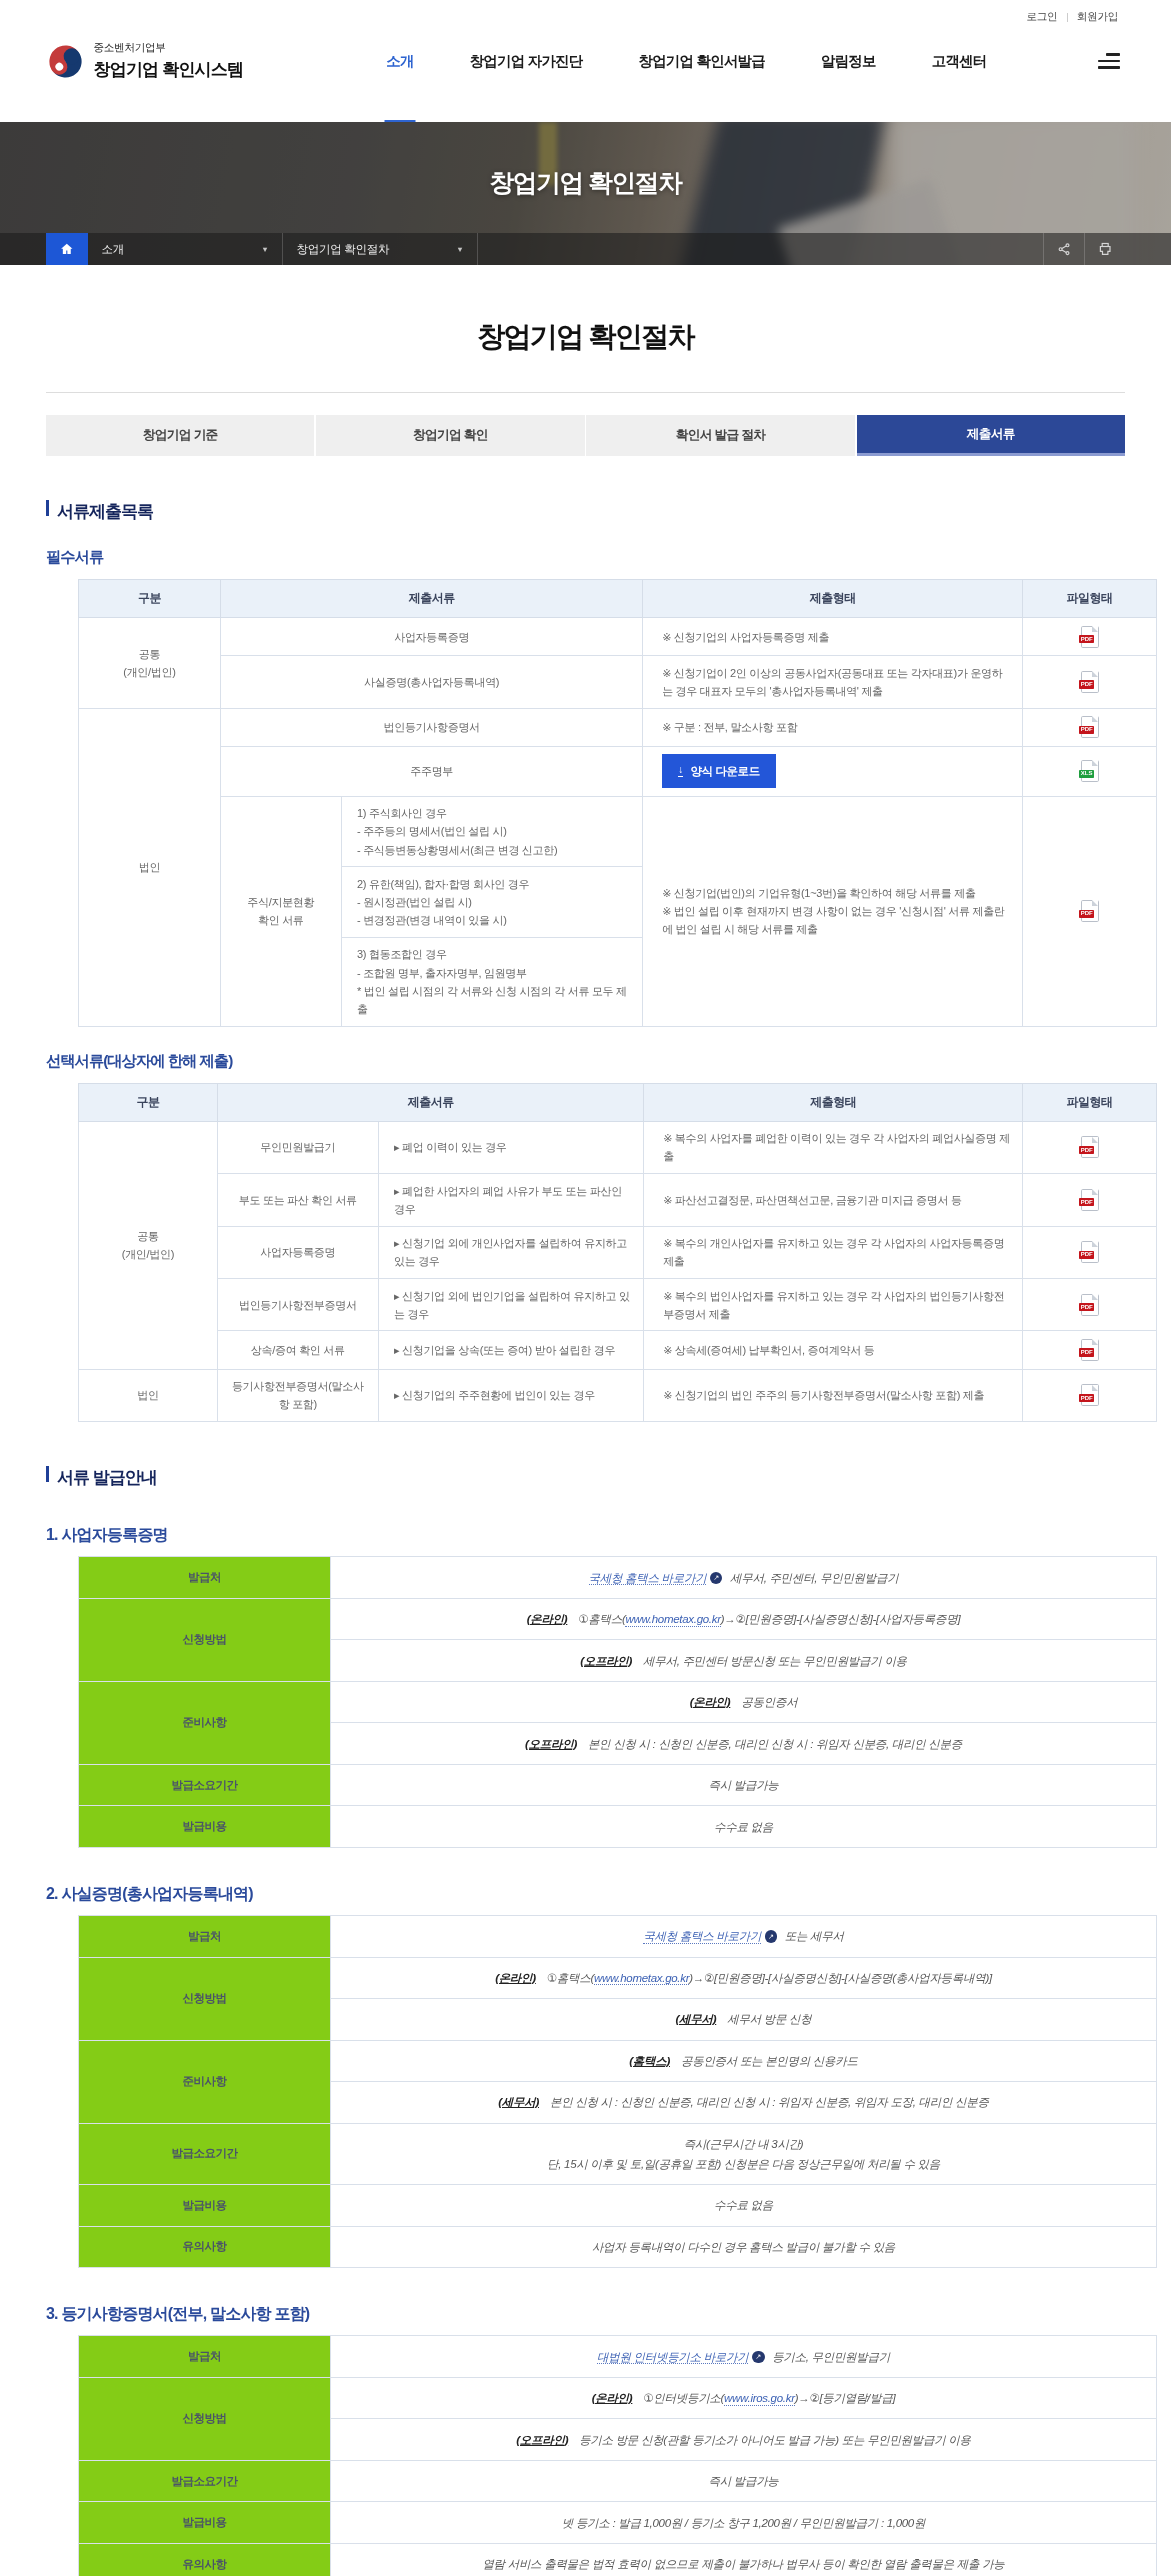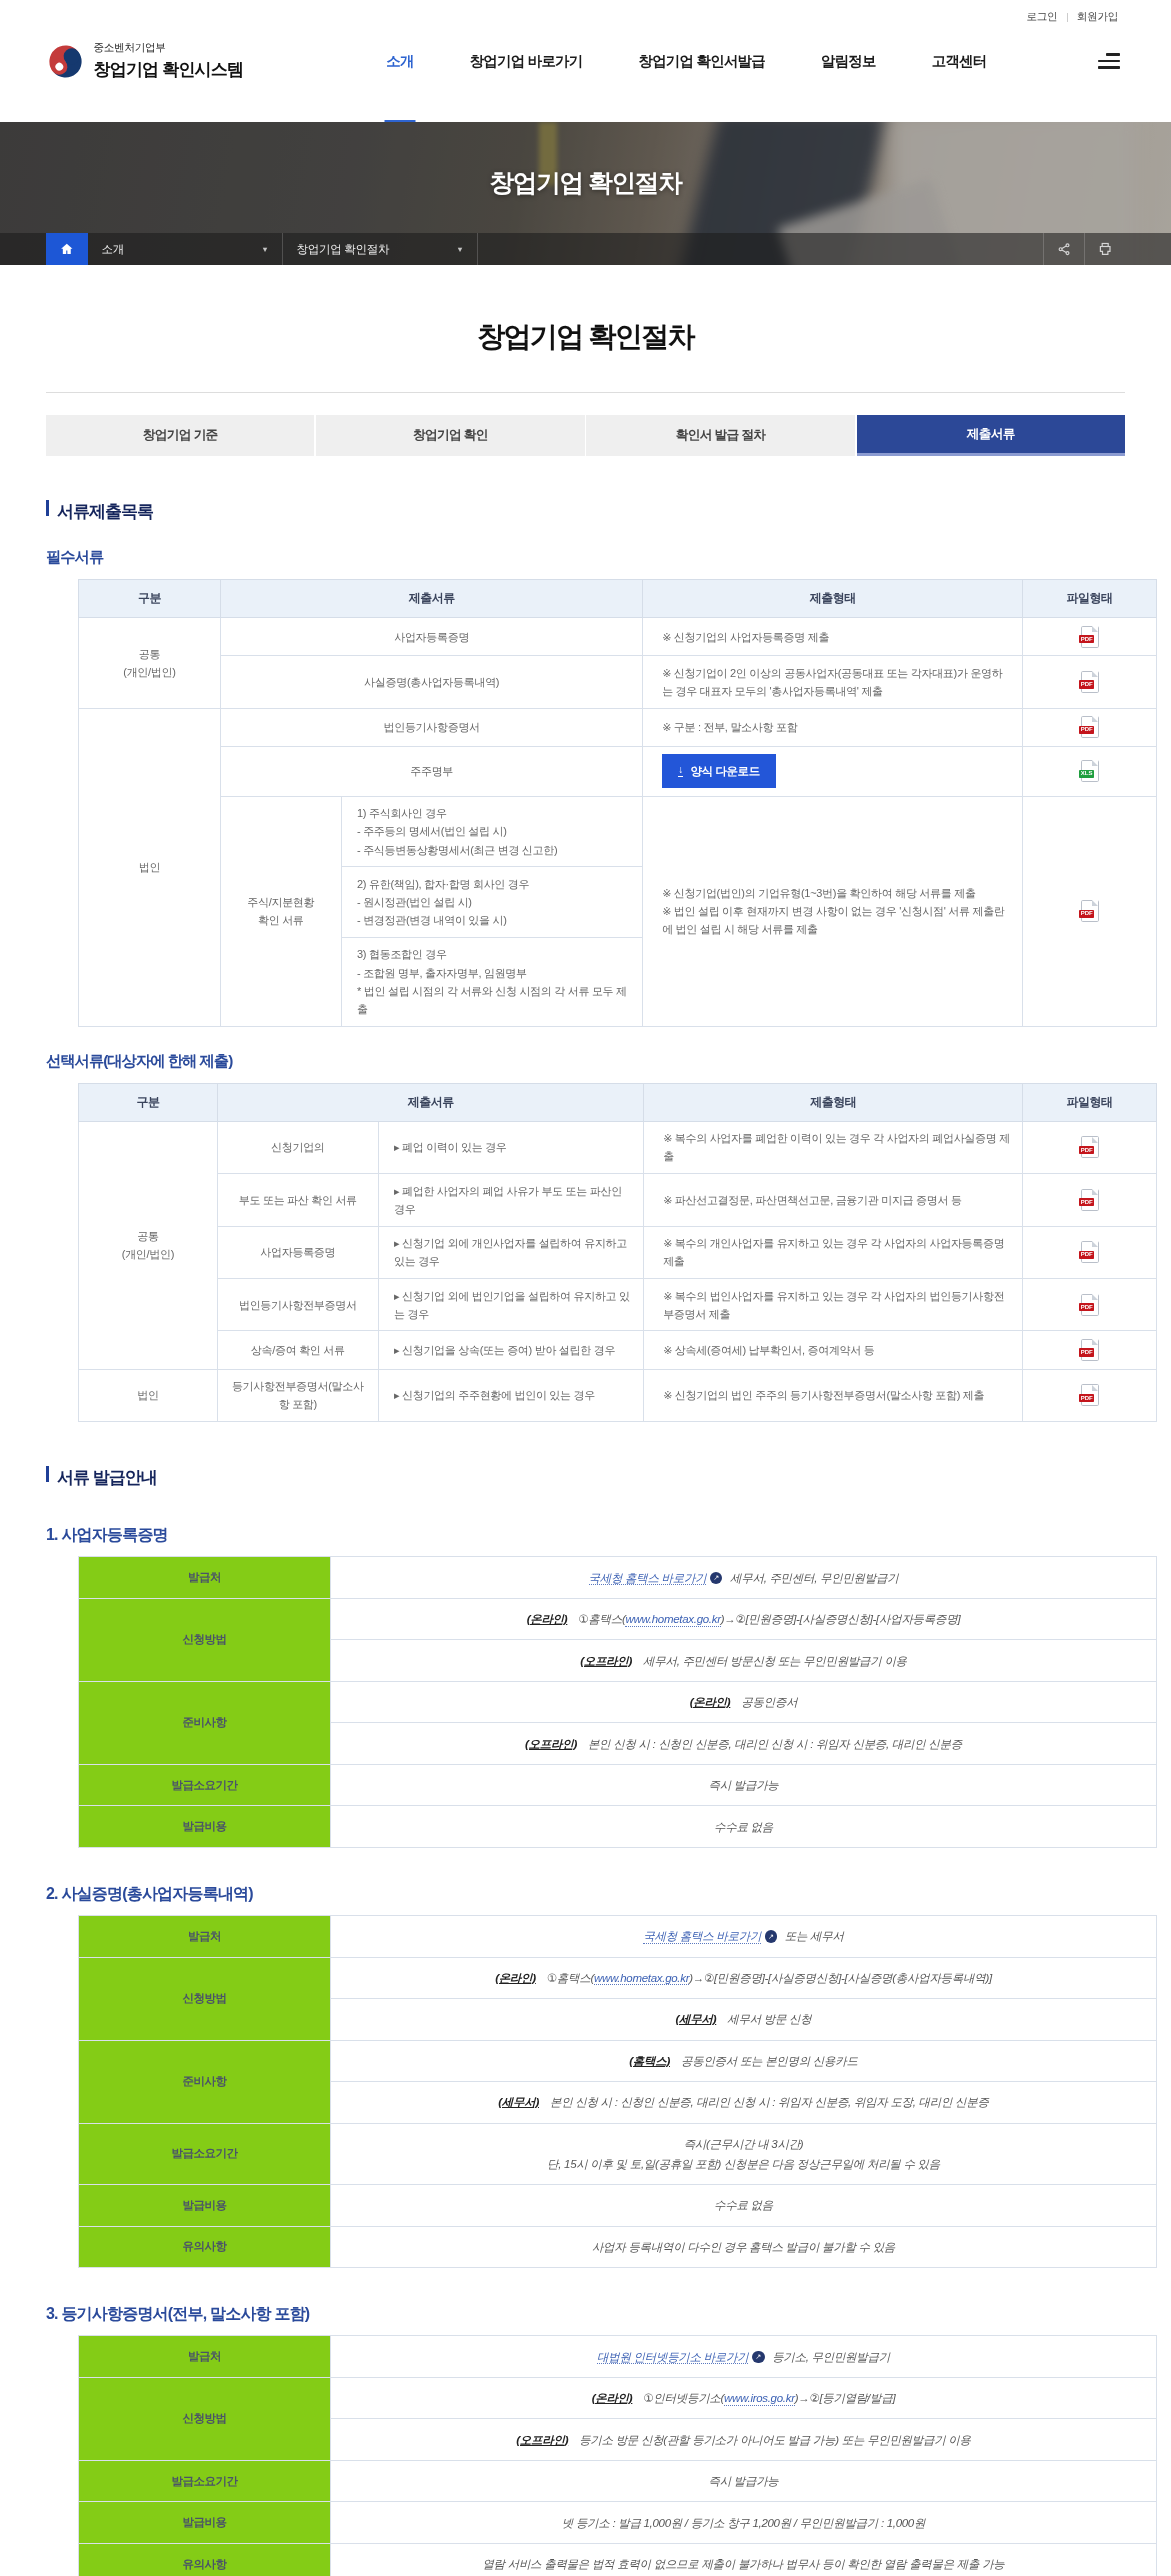--- a/index.html
+++ b/index.html
@@ -128,21 +128,21 @@
           <circle cx="13.5" cy="23" r="4.6" fill="#fff"></circle>
         </g>
       </svg>
       <span>
         <span class="logo-min">중소벤처기업부</span>
         <span class="logo-sys">창업기업 확인시스템</span>
       </span>
     </a>
     <nav class="gnb">
       <a class="gnb-item active">소개</a>
-      <a class="gnb-item">창업기업 바로가기</a>
+      <a class="gnb-item">창업기업 자가진단</a>
       <a class="gnb-item">창업기업 확인서발급</a>
       <a class="gnb-item">알림정보</a>
       <a class="gnb-item">고객센터</a>
     </nav>
     <button class="ham">
         <span></span>
         <span></span>
         <span></span>
       </button>
   </div>
@@ -291,21 +291,21 @@
         <th>구분</th>
         <th colspan="2">제출서류</th>
         <th>제출형태</th>
         <th>파일형태</th>
       </tr>
     </thead>
     <tbody>
       <tr>
         <td rowspan="5" class="pre">공통
 (개인/법인)</td>
-        <td>신청기업의</td>
+        <td>무인민원발급기</td>
         <td class="case">▸ 폐업 이력이 있는 경우</td>
         <td class="form">※ 복수의 사업자를 폐업한 이력이 있는 경우 각 사업자의 폐업사실증명 제출</td>
         <td><span class="fico pdf"><i class="flabel">PDF</i></span></td>
       </tr>
       <tr>
         <td>부도 또는 파산 확인 서류</td>
         <td class="case">▸ 폐업한 사업자의 폐업 사유가 부도 또는 파산인 경우</td>
         <td class="form">※ 파산선고결정문, 파산면책선고문, 금융기관 미지급 증명서 등</td>
         <td><span class="fico pdf"><i class="flabel">PDF</i></span></td>
       </tr>

